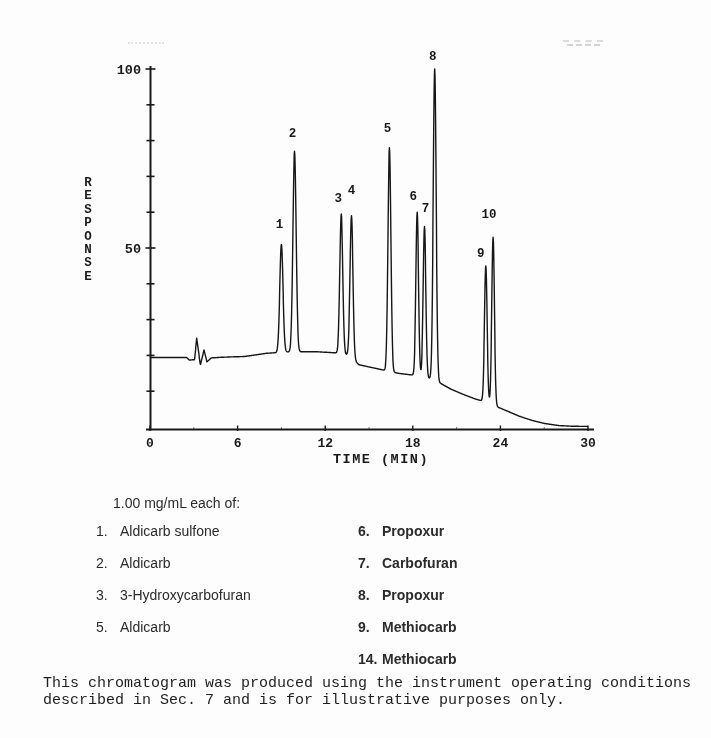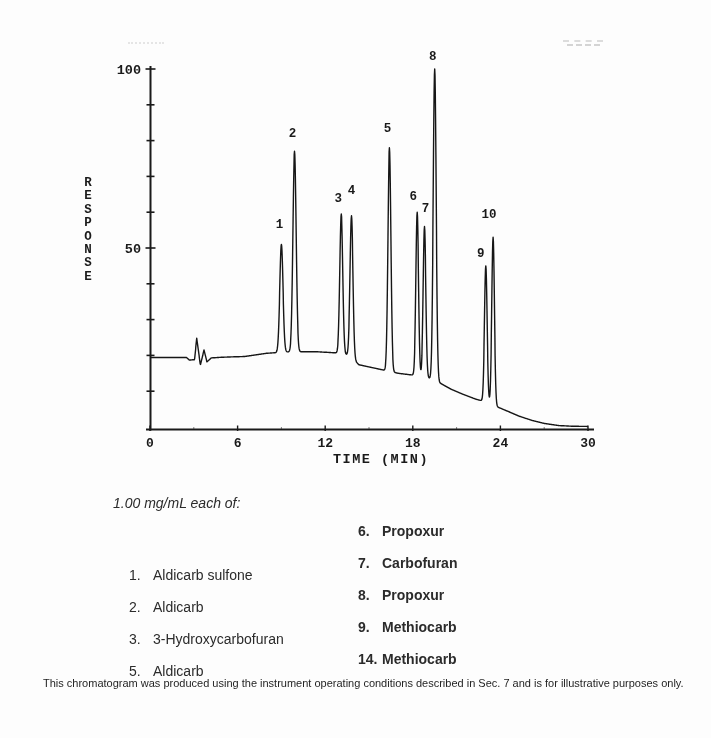--- a/index.html
+++ b/index.html
@@ -7,33 +7,33 @@
     position:relative;width:711px;height:738px;background:#fdfdfd;
     overflow:hidden;font-family:"Liberation Sans",sans-serif;color:#222;
   }
   .chart-svg{position:absolute;left:0;top:0;}
   .artifact{position:absolute;opacity:.8;}
   .artifact.a1{left:563px;top:40px;width:40px;border-top:2px dashed #d4d4d4;}
   .artifact.a2{left:567px;top:44px;width:33px;border-top:2px dashed #cacaca;}
   .artifact.a3{left:128px;top:42px;width:36px;border-top:2px dotted #e0e0e0;}
   .legend-heading{
     position:absolute;left:113px;top:495px;
-    font-size:14px;color:#2b2b2b;white-space:nowrap;font-style:italic;
+    font-size:14px;color:#2b2b2b;white-space:nowrap;
   }
   .legend-col{position:absolute;top:523px;}
-  .legend-col.left{left:129px;margin-top:44px;}
+  .legend-col.left{left:96px;}
   .legend-col.right{left:358px;font-weight:bold;}
   .legend-item{
     height:16px;margin-bottom:16px;font-size:14px;color:#2b2b2b;
     white-space:nowrap;
   }
   .legend-item .num{display:inline-block;width:24px;}
   .footer-note{
     position:absolute;left:43px;top:675px;width:662px;
-    font-size:11px;line-height:17px;color:#1f1f1f;
+    font-size:15px;line-height:17px;color:#1f1f1f;font-family:Liberation Mono, monospace;
   }
 </style>
 </head>
 <body>
 
 <div class="page">
 
   <div class="artifact a1"></div>
   <div class="artifact a2"></div>
   <div class="artifact a3"></div>

